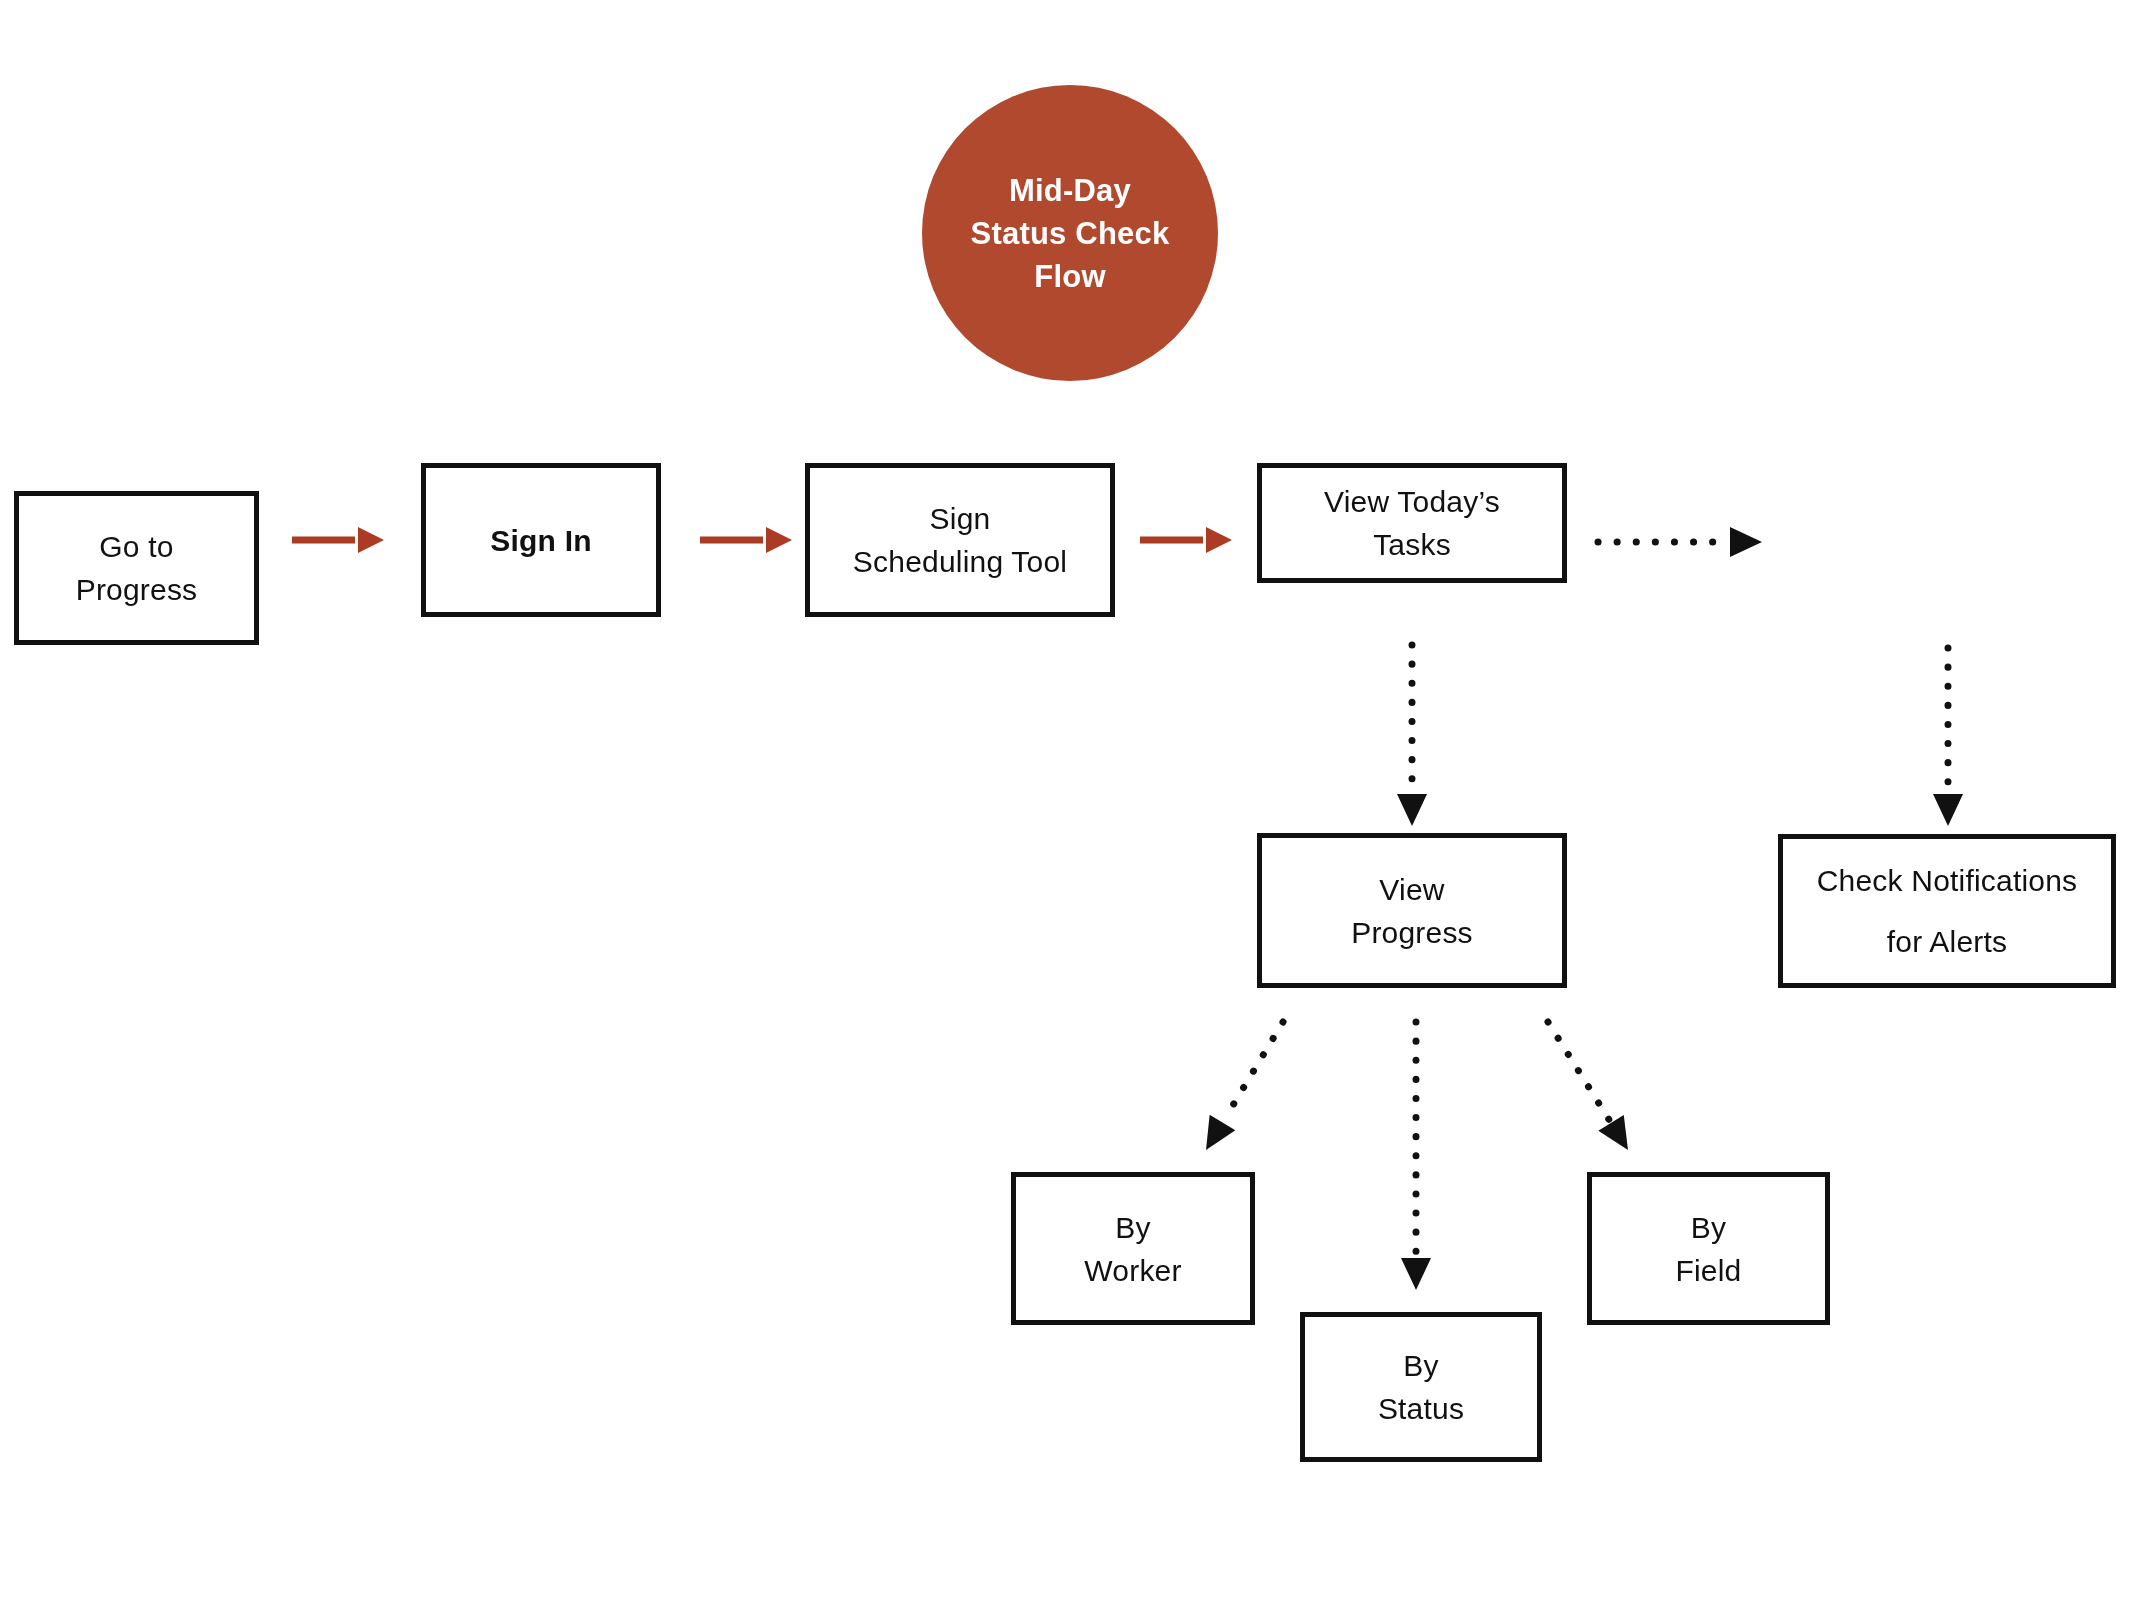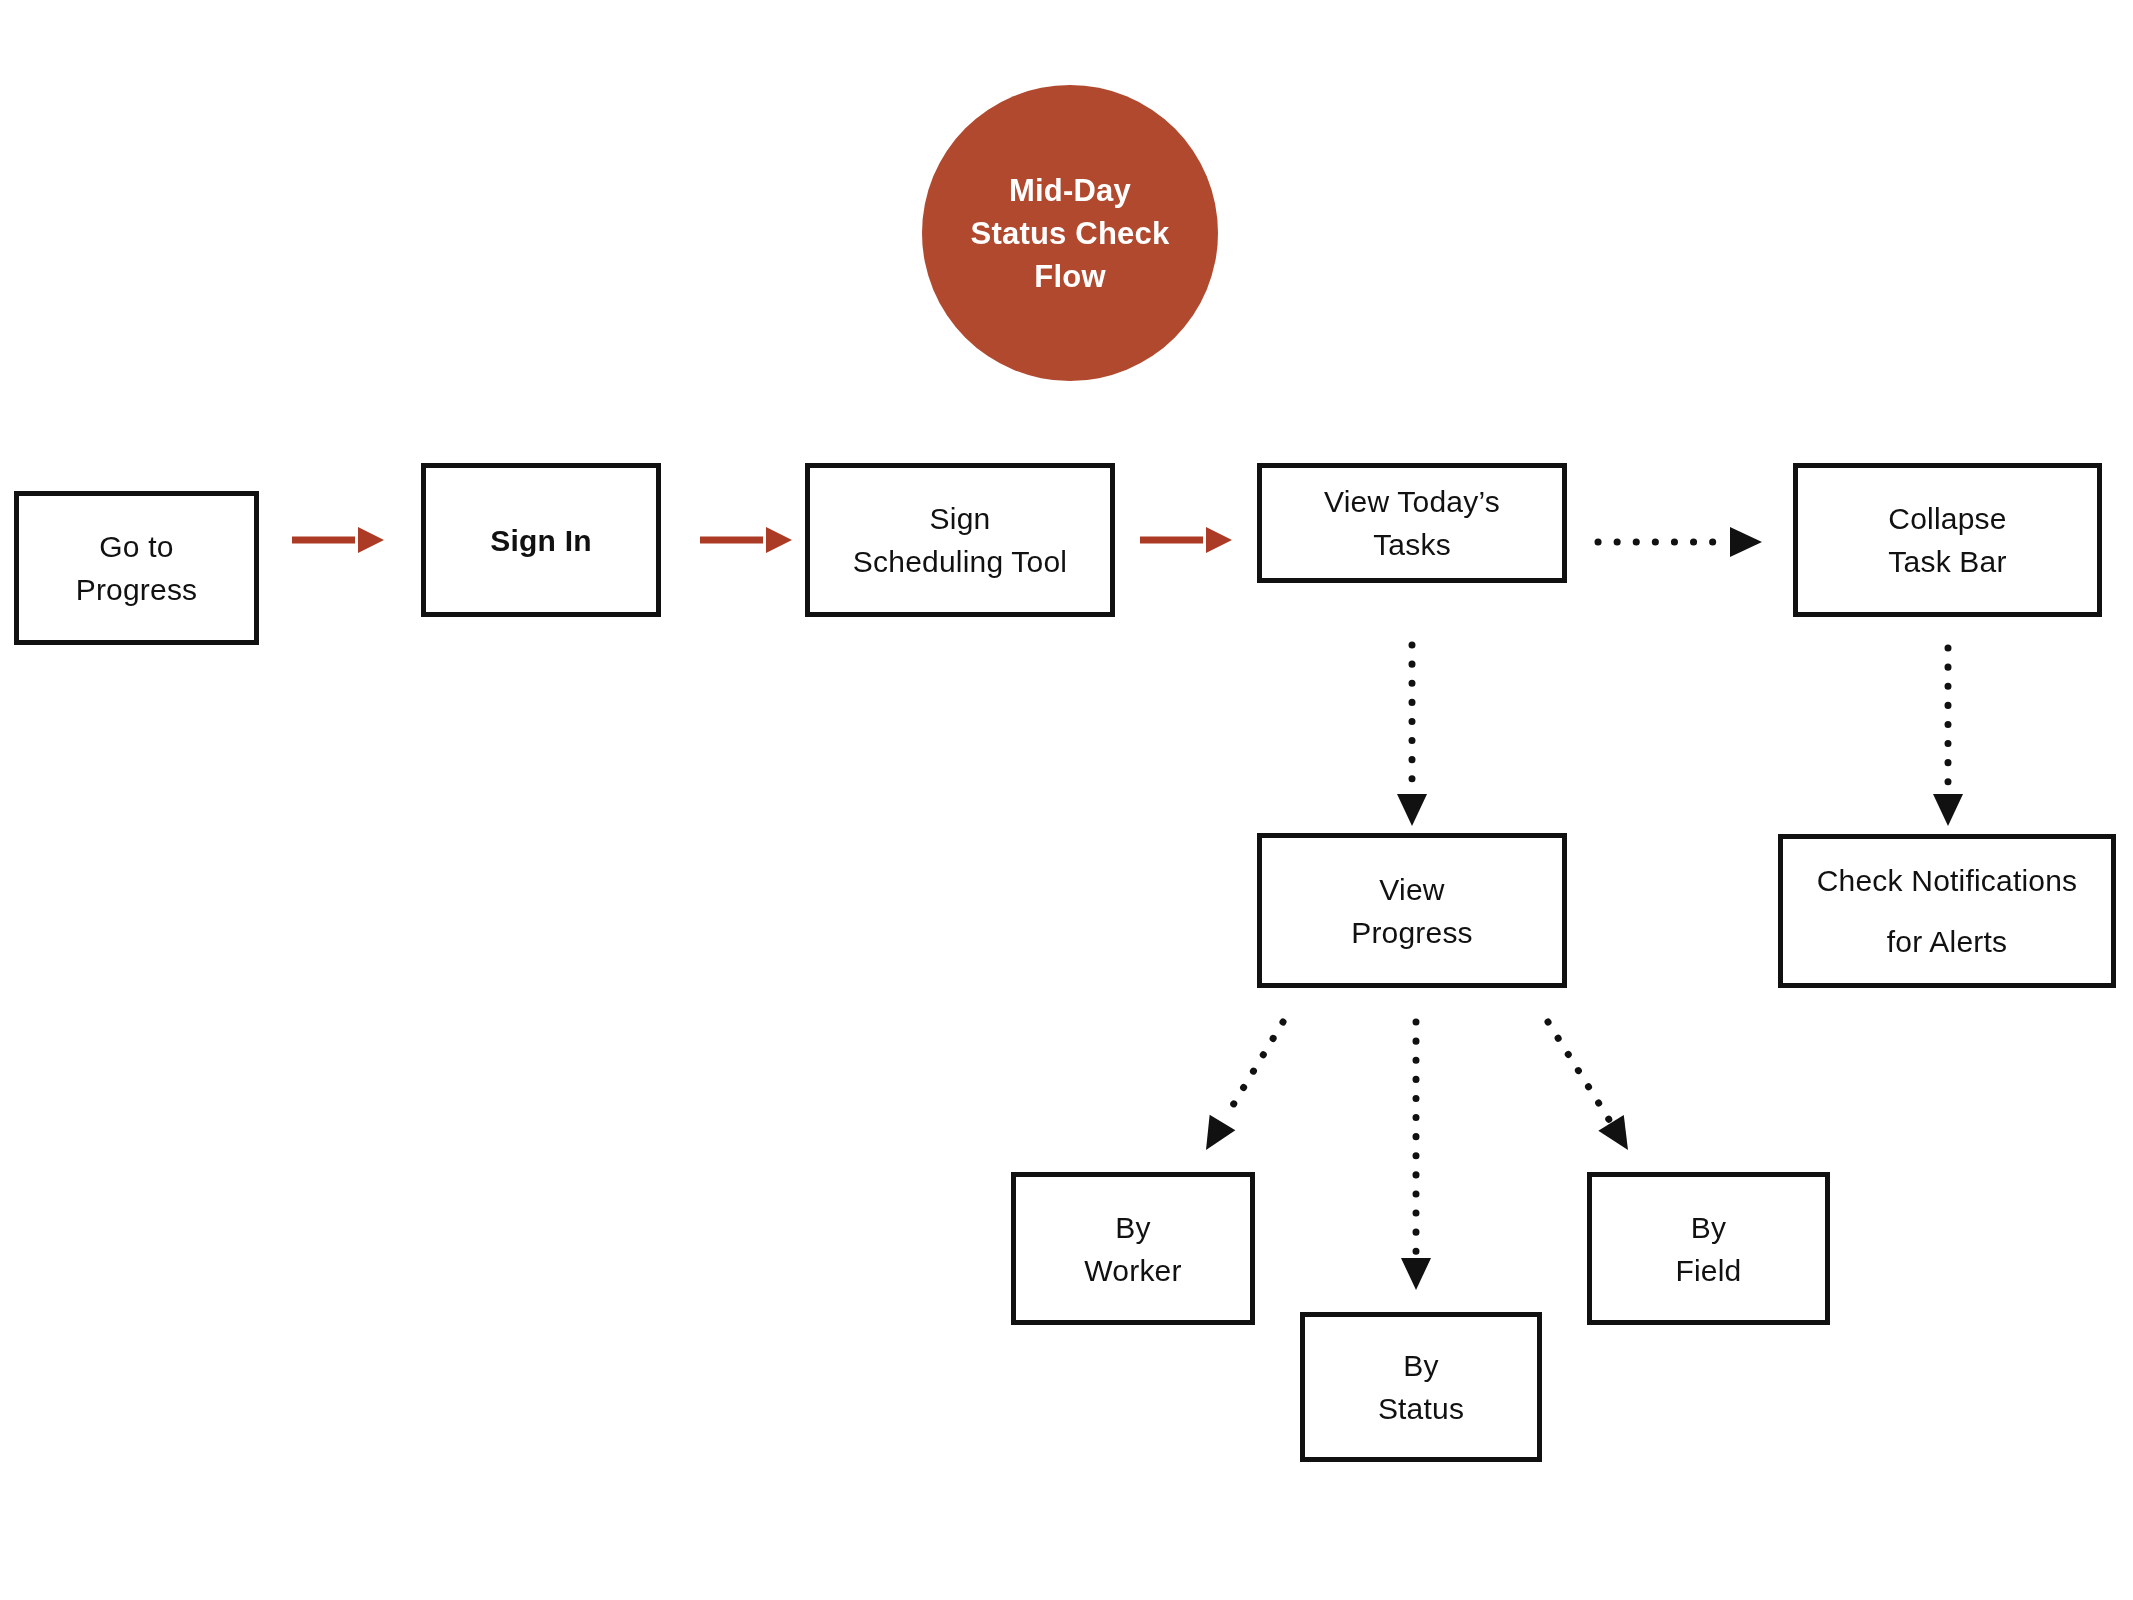--- a/index.html
+++ b/index.html
@@ -94,24 +94,20 @@
   <div class="node" id="n-enter">
     <span>Sign</span>
     <span>Scheduling Tool</span>
   </div>
 
   <div class="node" id="n-viewtasks">
     <span>View Today’s</span>
     <span>Tasks</span>
   </div>
 
-  <div class="node" id="n-collapse">
-    <span>Collapse</span>
-    <span>Task Bar</span>
-  </div>
 
   <div class="node" id="n-viewprogress">
     <span>View</span>
     <span>Progress</span>
   </div>
 
   <div class="node" id="n-checknotif">
     <span>Check Notifications</span>
     <span>for Alerts</span>
   </div>

